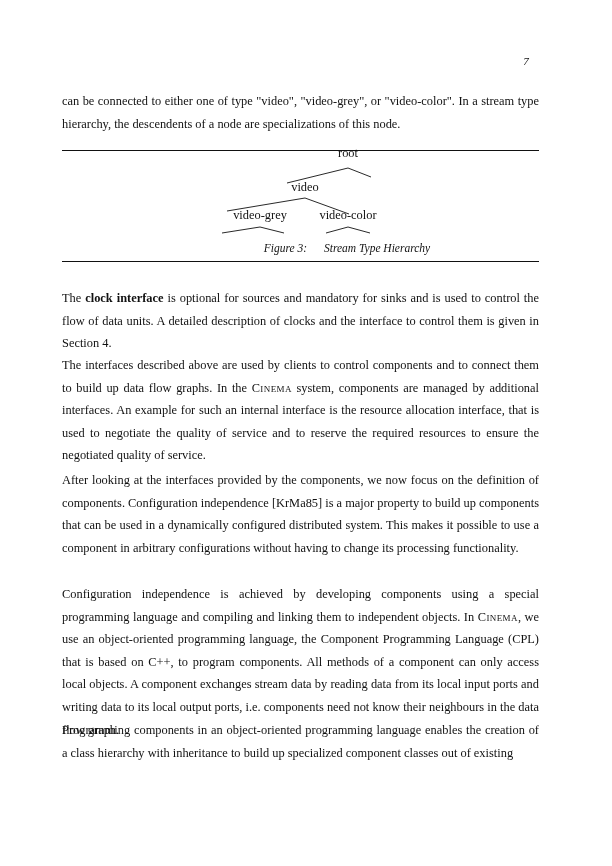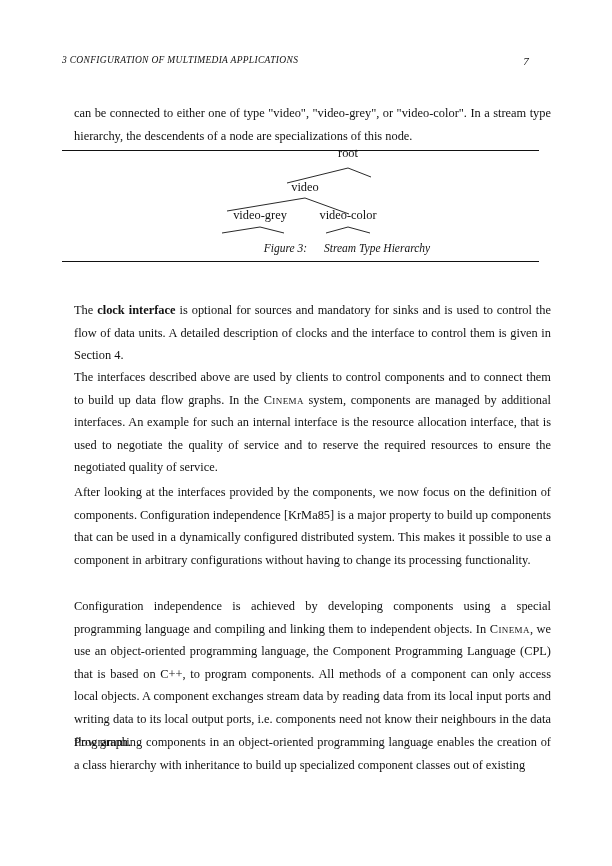--- a/index.html
+++ b/index.html
@@ -3,35 +3,34 @@
 <meta charset="utf-8">
 <style>
   html, body { margin: 0; padding: 0; background: #ffffff; }
   body { width: 612px; height: 866px; position: relative; overflow: hidden;
          font-family: "Liberation Serif", "DejaVu Serif", serif; color: #111; }
   .header { position: absolute; top: 55px; left: 62px; width: 477px; height: 14px;
             font-style: italic; font-size: 9.5px; letter-spacing: 0.3px; }
   .header .sec { position: absolute; left: 0; top: 0; }
   .header .pnum { position: absolute; right: 10px; top: 0; font-size: 11px; }
   .para { position: absolute; left: 62px; width: 477px; font-size: 12.4px; line-height: 22.6px;
-          text-align: justify; margin: 12px; }
+          text-align: justify; margin: 0; }
   .para .bold { font-weight: bold; }
   .sc { font-variant: small-caps; letter-spacing: 0.4px; }
   .rule { position: absolute; left: 62px; width: 477px; height: 0; border-top: 1.2px solid #111; }
   .fig { position: absolute; left: 0; top: 0; width: 612px; height: 866px; pointer-events: none; }
   .node { position: absolute; font-size: 12.4px; transform: translateX(-50%); white-space: nowrap; }
   .caption { position: absolute; top: 242px; left: 0; width: 612px; text-align: center;
              font-style: italic; font-size: 11.5px; margin-left: 41px; }
   .caption .lbl { margin-right: 14px; }
 </style>
 </head>
 <body>
 
 <div class="header">
-  <span class="sec">3   CONFIGURATION OF MULTIMEDIA APPLICATIONS</span>
   <span class="pnum">7</span>
 </div>
 
 <p class="para" style="top:90px;">can be connected to either one of type "video", "video-grey", or "video-color". In a stream type hierarchy, the descendents of a node are specializations of this node.</p>
 
 <div class="rule" style="top:150px;"></div>
 
 <div>
   <svg class="fig" width="612" height="866">
     <g stroke="#111" stroke-width="0.9" fill="none">

